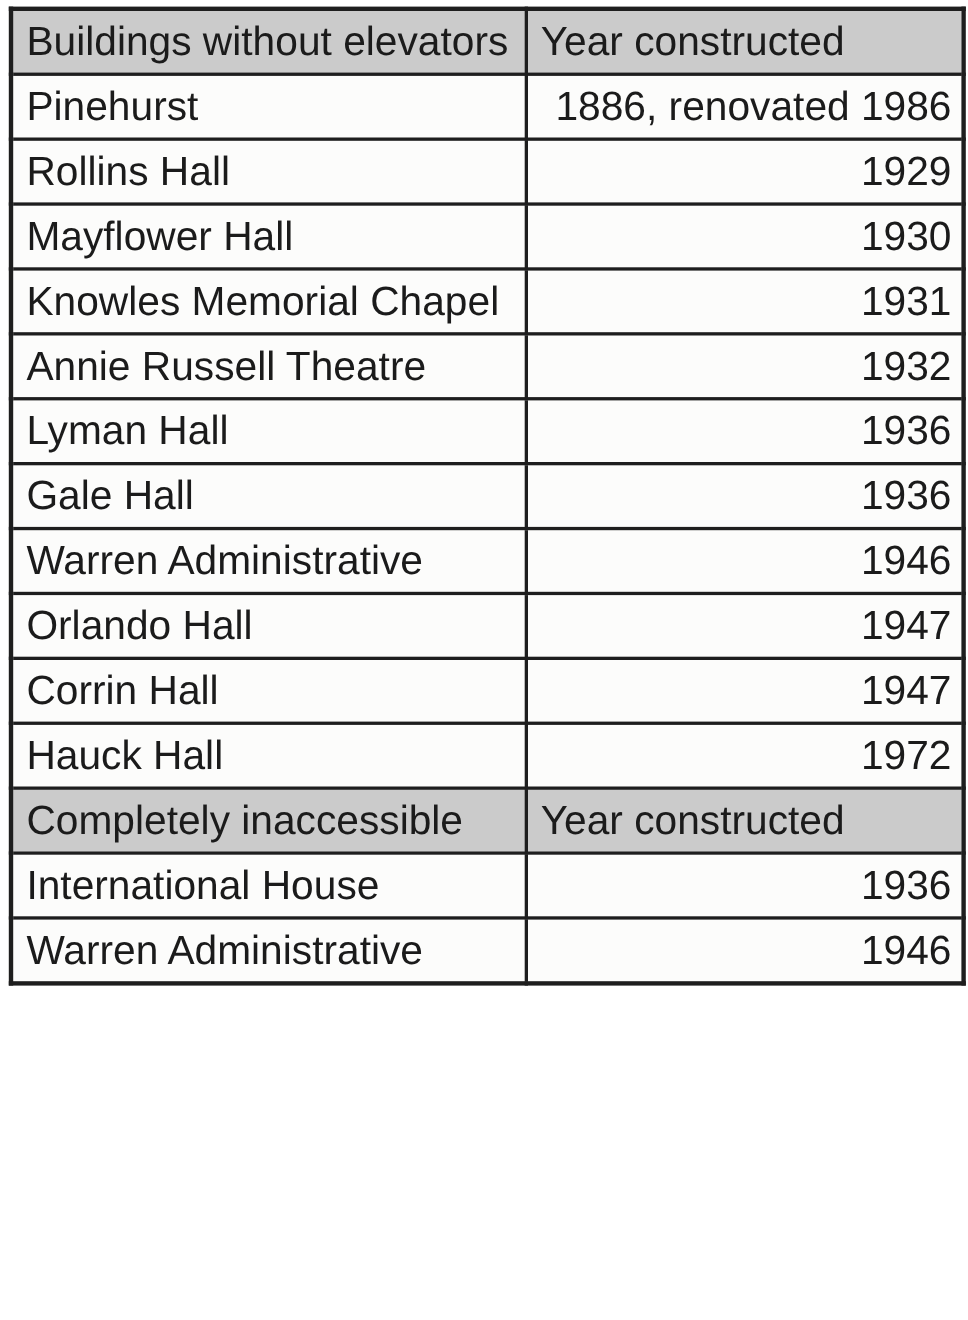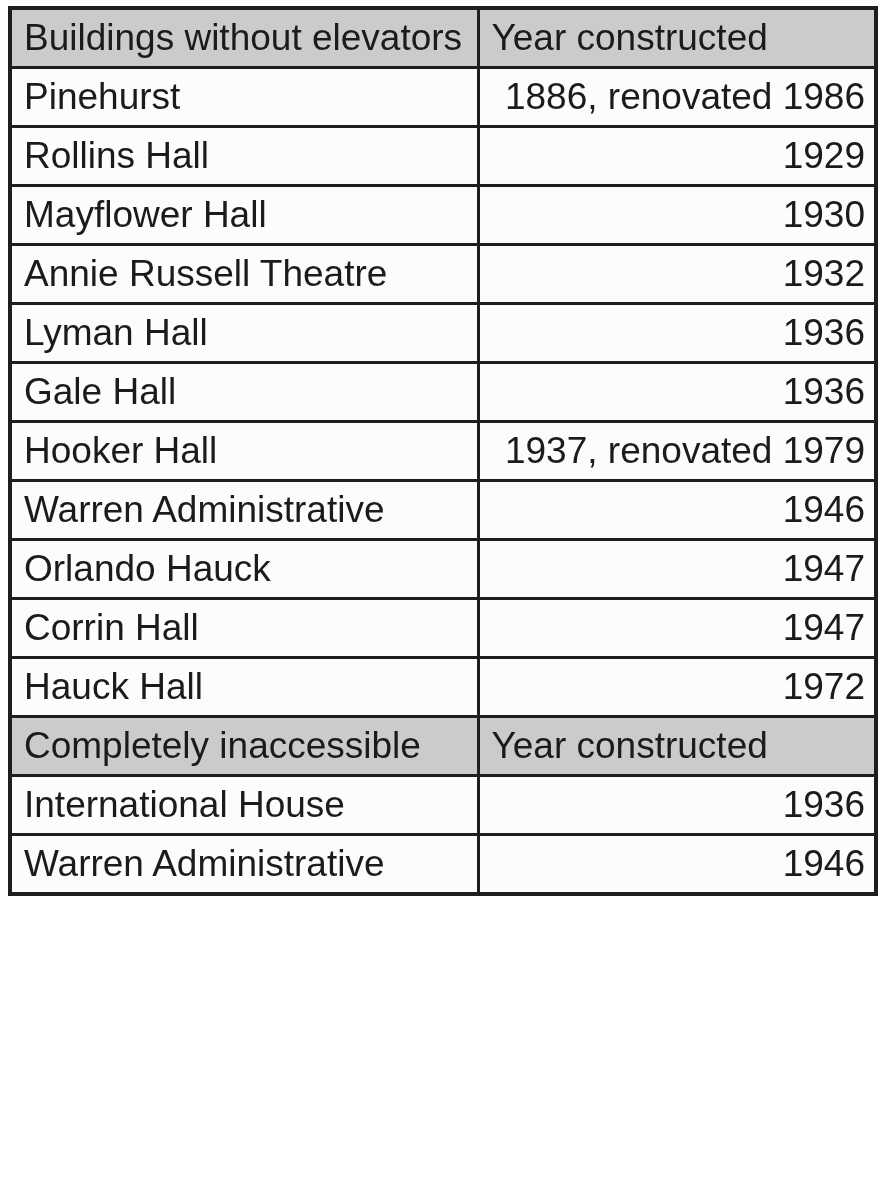--- a/index.html
+++ b/index.html
@@ -60,41 +60,41 @@
         </tr>
         <tr>
           <td class="building-cell">Rollins Hall</td>
           <td class="year-cell">1929</td>
         </tr>
         <tr>
           <td class="building-cell">Mayflower Hall</td>
           <td class="year-cell">1930</td>
         </tr>
         <tr>
+          <td class="building-cell">Knowles Memorial Chapel</td>
+          <td class="year-cell">1931</td>
+        </tr>
+        <tr>
           <td class="building-cell">Annie Russell Theatre</td>
           <td class="year-cell">1932</td>
         </tr>
         <tr>
           <td class="building-cell">Lyman Hall</td>
           <td class="year-cell">1936</td>
         </tr>
         <tr>
           <td class="building-cell">Gale Hall</td>
           <td class="year-cell">1936</td>
         </tr>
         <tr>
-          <td class="building-cell">Hooker Hall</td>
-          <td class="year-cell">1937, renovated 1979</td>
-        </tr>
-        <tr>
           <td class="building-cell">Warren Administrative</td>
           <td class="year-cell">1946</td>
         </tr>
         <tr>
-          <td class="building-cell">Orlando Hauck</td>
+          <td class="building-cell">Orlando Hall</td>
           <td class="year-cell">1947</td>
         </tr>
         <tr>
           <td class="building-cell">Corrin Hall</td>
           <td class="year-cell">1947</td>
         </tr>
         <tr>
           <td class="building-cell">Hauck Hall</td>
           <td class="year-cell">1972</td>
         </tr>

